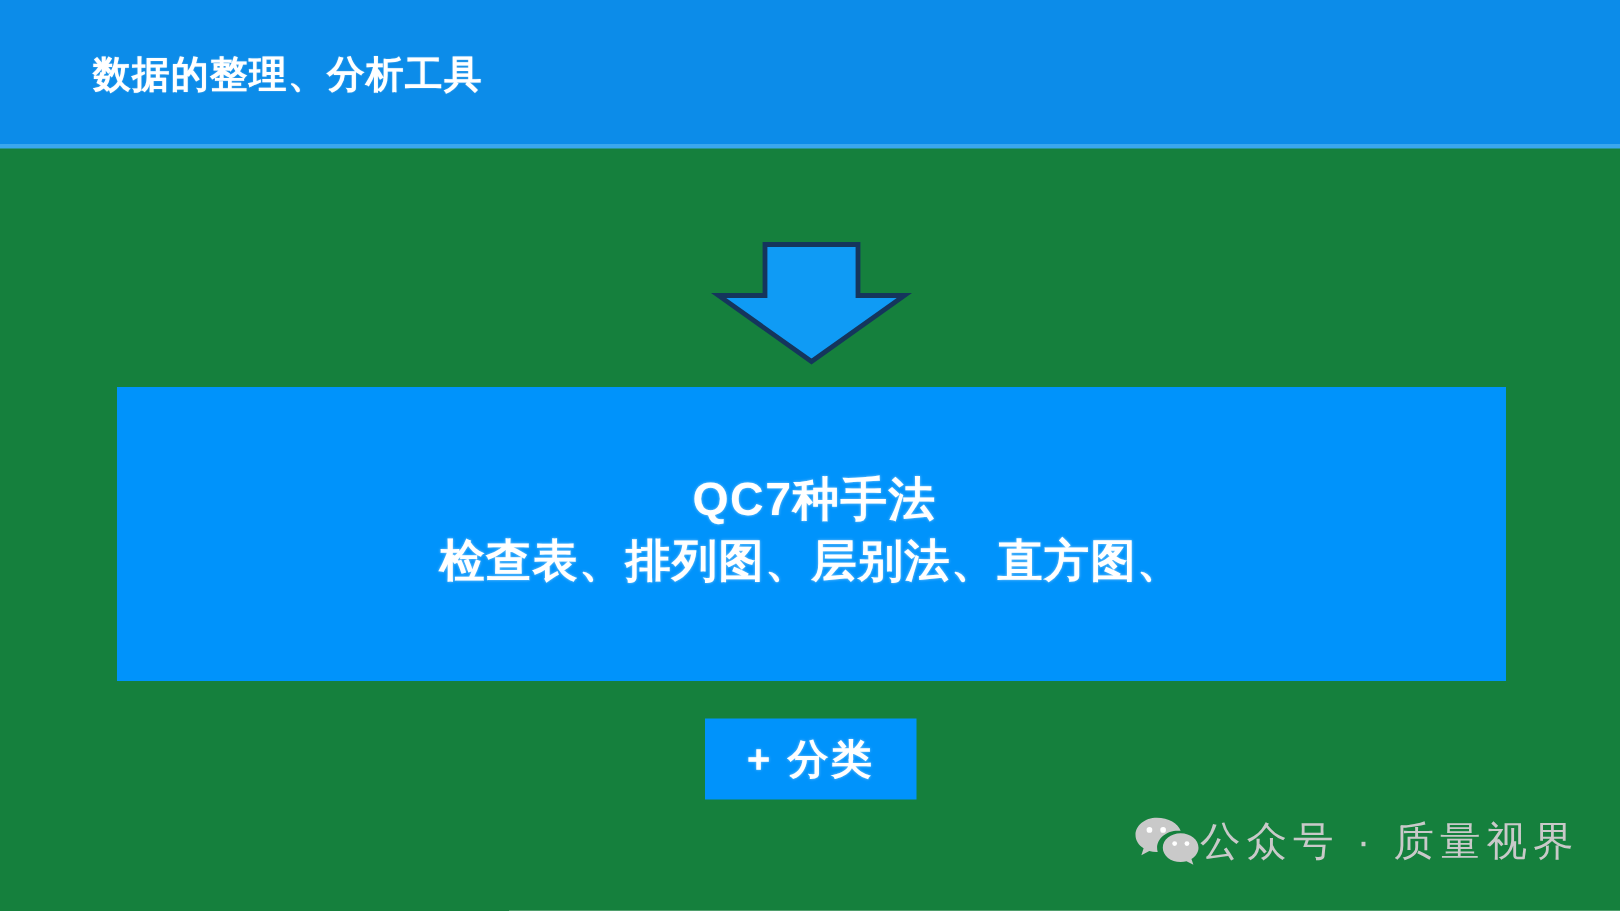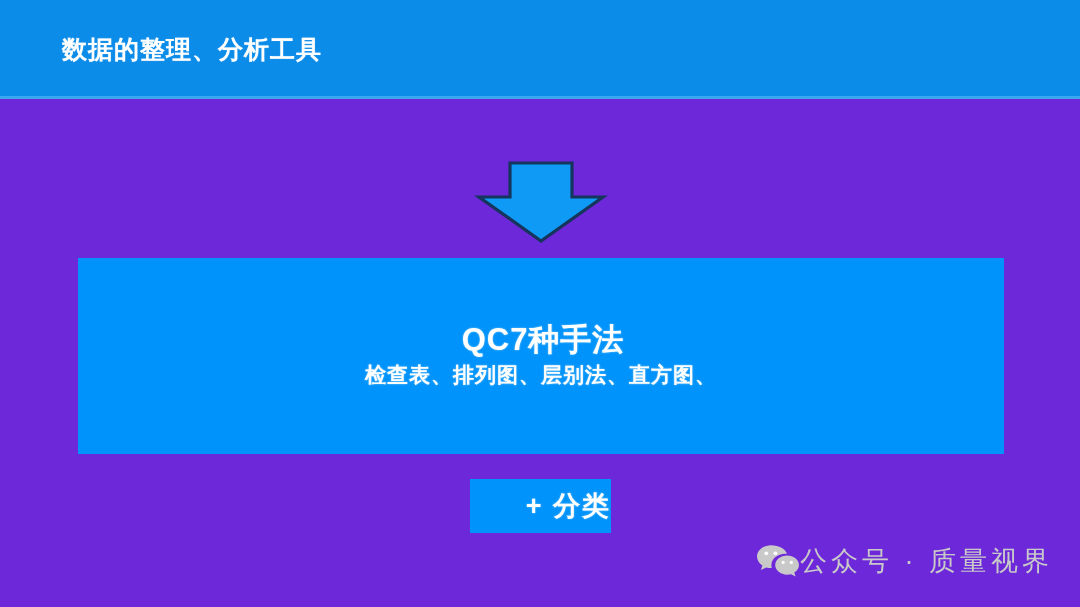--- a/index.html
+++ b/index.html
@@ -12,21 +12,21 @@
     background: #ffffff;
     font-family: "Liberation Sans", "DejaVu Sans", sans-serif;
     overflow: hidden;
     position: relative;
   }
 
   
   .slide {
     position: absolute;
     inset: 0;
-    background: #6d28d9;
+    background: #15803d;
   }
 
   
   .header-bar {
     position: absolute;
     left: 0;
     top: 0;
     width: 1080px;
     height: 98px;
     background: #0c8ce9;
@@ -81,40 +81,40 @@
     font-size: 31px;
     font-weight: bold;
     color: #ffffff;
     letter-spacing: 1px;
     line-height: 1.18;
     margin: 0 0 2px 4px;
     text-shadow: 0 0 2px rgba(255,255,255,0.55);
     white-space: nowrap;
   }
   .panel-line {
-    font-size: 21px;
+    font-size: 30px;
     font-weight: bold;
     color: #ffffff;
     letter-spacing: 1px;
     line-height: 1.42;
     text-shadow: 0 0 2px rgba(255,255,255,0.55);
     white-space: nowrap;
   }
 
   
   .badge {
     position: absolute;
     left: 470px;
     top: 479px;
     width: 141px;
     height: 54px;
     background: #0093fb;
     display: flex;
     align-items: center;
-    justify-content: flex-end;
+    justify-content: center;
     box-sizing: border-box;
   }
   .badge-text {
     font-size: 27px;
     font-weight: bold;
     color: #ffffff;
     letter-spacing: 2px;
     text-shadow: 0 0 2px rgba(255,255,255,0.5);
     white-space: nowrap;
   }

